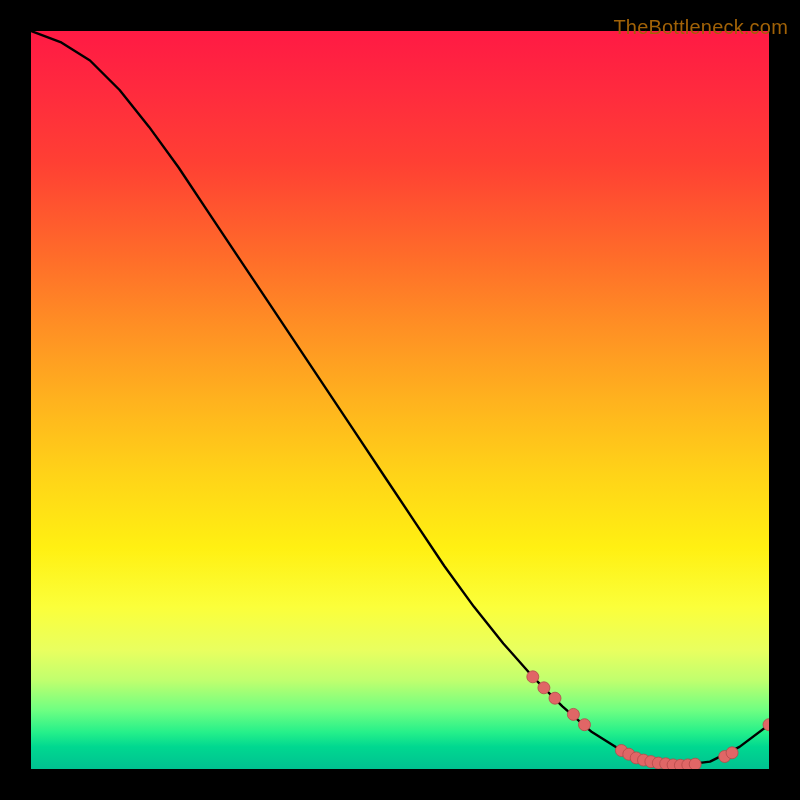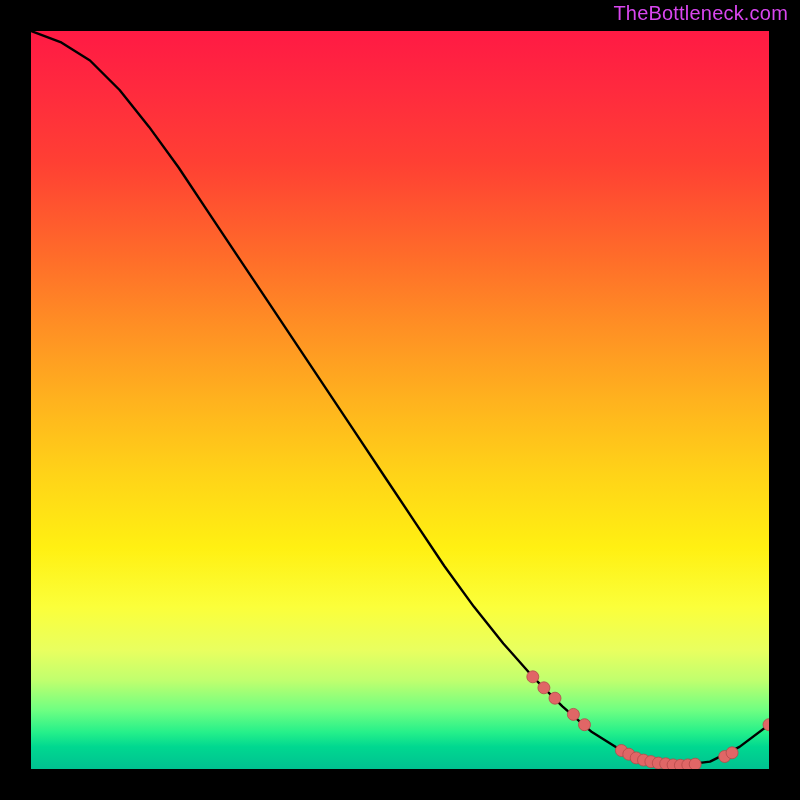--- a/index.html
+++ b/index.html
@@ -43,23 +43,23 @@
       #e8ff60 84%,
       #c0ff6e 88%,
       #6fff82 92%,
       #26f08a 95%,
       #00d890 97%,
       #00c191 100%
     );
   }
   .watermark {
     position: absolute;
-    top: 2px;
+    top: 16px;
     right: 12px;
-    color: #d946ef;
+    color: #a16207;
     font-size: 20px;
     letter-spacing: 0.2px;
     user-select: none;
   }
   svg.curve {
     position: absolute;
     inset: 0;
   }
 </style>
 </head>

